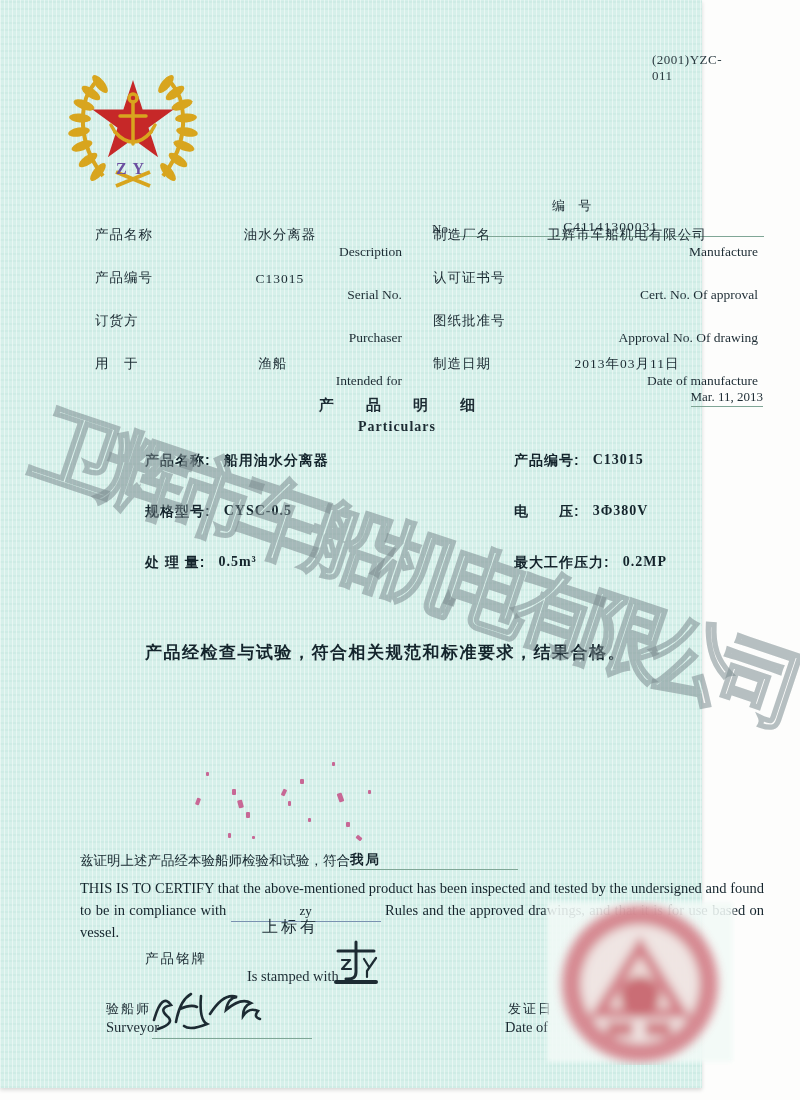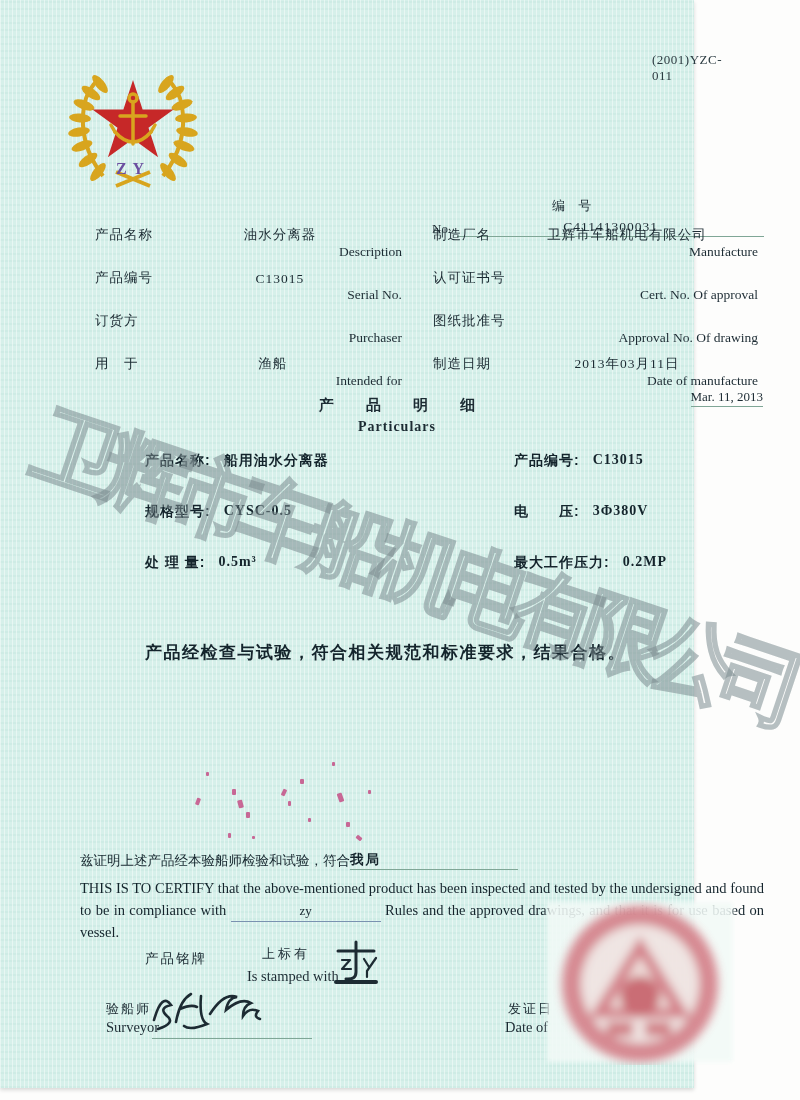--- a/index.html
+++ b/index.html
@@ -3,21 +3,21 @@
 <meta charset="utf-8">
 <style>
   html,body{margin:0;padding:0;background:#fdfdfc;}
   body{width:800px;height:1100px;position:relative;overflow:hidden;
        font-family:"Liberation Sans",sans-serif;color:#1c2b33;}
   .paper{position:absolute;left:0;top:0;width:694px;height:1088px;
     background-color:#d6f0ea;
     background-image:
       repeating-linear-gradient(90deg, rgba(255,255,255,.45) 0 1px, rgba(255,255,255,0) 1px 4px),
       repeating-linear-gradient(0deg, rgba(186,224,216,.28) 0 2px, rgba(186,224,216,0) 2px 7px);
-    box-shadow:0 2px 4px rgba(0,0,0,.15);}
+    box-shadow:0 2px 4px rgba(0,0,0,.15);padding-left:8px;}
   .abs{position:absolute;}
   .serif{font-family:"Liberation Serif","DejaVu Serif",serif;}
 
   .doc-code{left:652px;top:52px;font-size:13px;letter-spacing:.5px;color:#2a3a40;}
 
   .head-block{left:150px;top:72px;width:620px;text-align:center;z-index:2;}
   .title-cn{font-size:25px;font-weight:700;letter-spacing:3px;color:#17272d;}
   .title-en{font-size:14.5px;font-weight:700;margin-top:9px;color:#122126;}
   .sub-cn{font-size:31px;font-weight:700;letter-spacing:18px;margin-top:9px;text-indent:18px;color:#17272d;}
   .sub-en{font-size:20px;font-weight:700;letter-spacing:1px;margin-top:7px;color:#122126;}
@@ -54,21 +54,21 @@
   .note{left:145px;top:641px;font-size:17px;font-weight:700;letter-spacing:1.5px;z-index:2;color:#14242c;}
 
   .certify{left:80px;top:851px;width:684px;z-index:2;color:#14242c;}
   .c-cn{display:flex;font-size:13.5px;white-space:nowrap;align-items:flex-end;}
   .c-cn-blank{flex:0 0 168px;border-bottom:1px solid #7fa696;letter-spacing:2px;font-weight:bold;}
   .c-en{font-size:14.5px;margin-top:8px;text-align:justify;line-height:1.5;}
   .c-en-blank{display:inline-block;width:150px;border-bottom:1px solid #7a92b0;
               text-align:center;font-size:13px;vertical-align:bottom;}
 
   .nameplate{left:145px;top:950px;font-size:13.5px;letter-spacing:2px;z-index:2;}
-  .stamped-cn{left:262px;top:945px;font-size:13px;letter-spacing:3px;z-index:2;}
+  .stamped-cn{left:262px;top:917px;font-size:16px;letter-spacing:3px;z-index:2;}
   .stamped-en{left:247px;top:968px;font-size:14.5px;z-index:2;}
   .zy-mark{left:330px;top:936px;z-index:2;}
 
   .sv-cn{left:106px;top:1000px;font-size:13px;letter-spacing:2px;z-index:2;}
   .sv-en{left:106px;top:1019px;font-size:14.5px;z-index:2;}
   .sv-line{left:152px;top:1038px;width:160px;border-bottom:1.3px solid #7fa696;z-index:2;}
   .signature{left:146px;top:978px;z-index:3;}
 
   .is-cn{left:508px;top:1000px;font-size:13px;letter-spacing:2px;z-index:2;}
   .is-en{left:505px;top:1019px;font-size:14.5px;z-index:2;}

